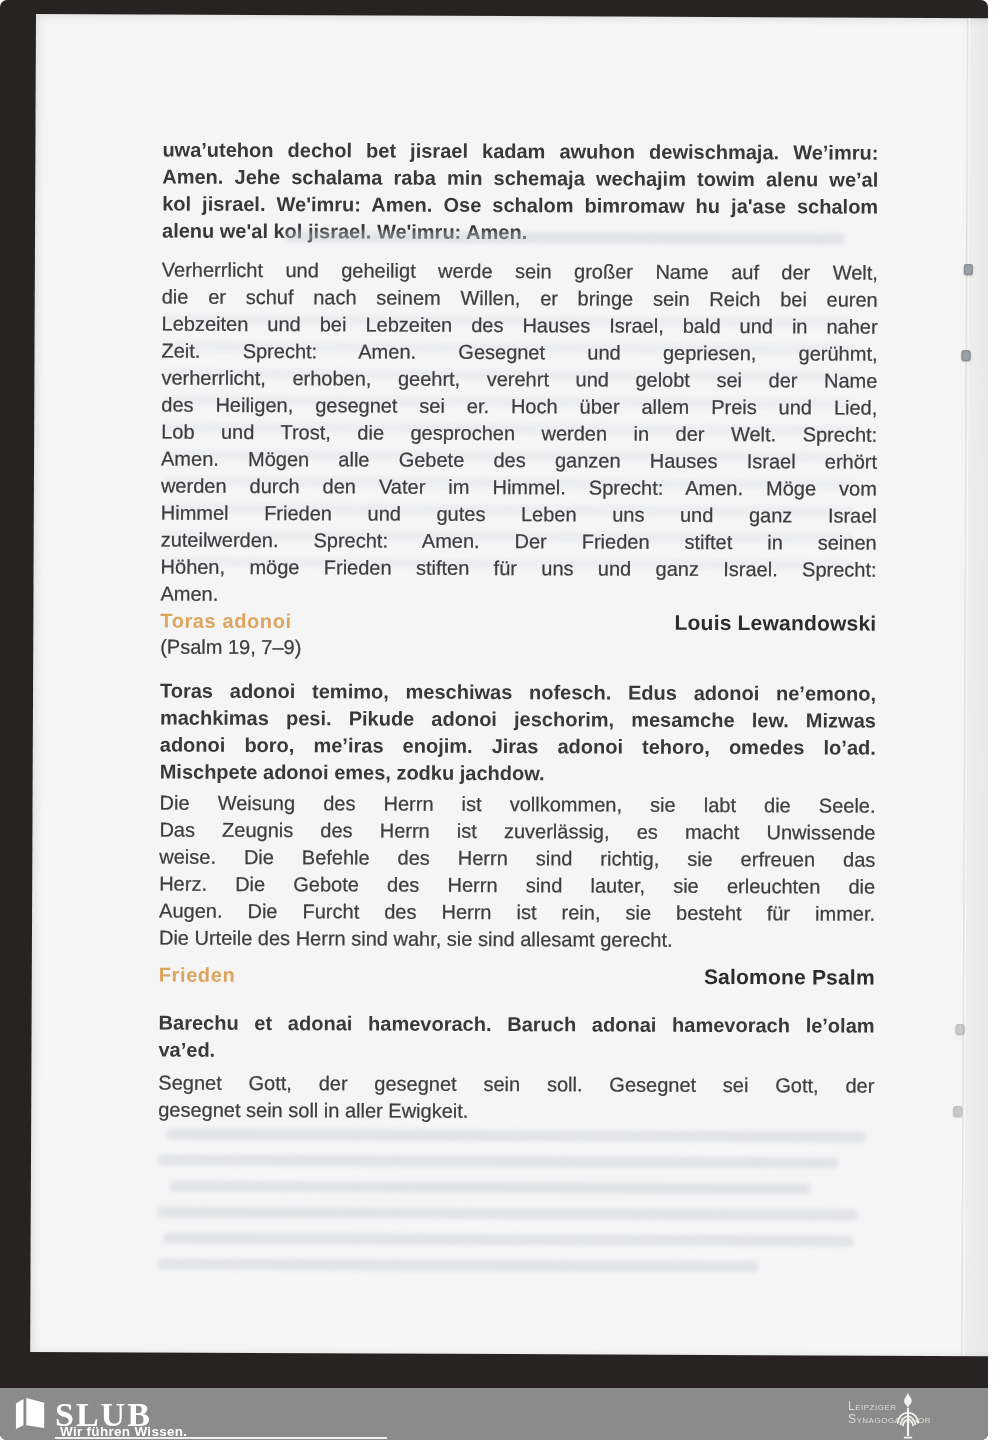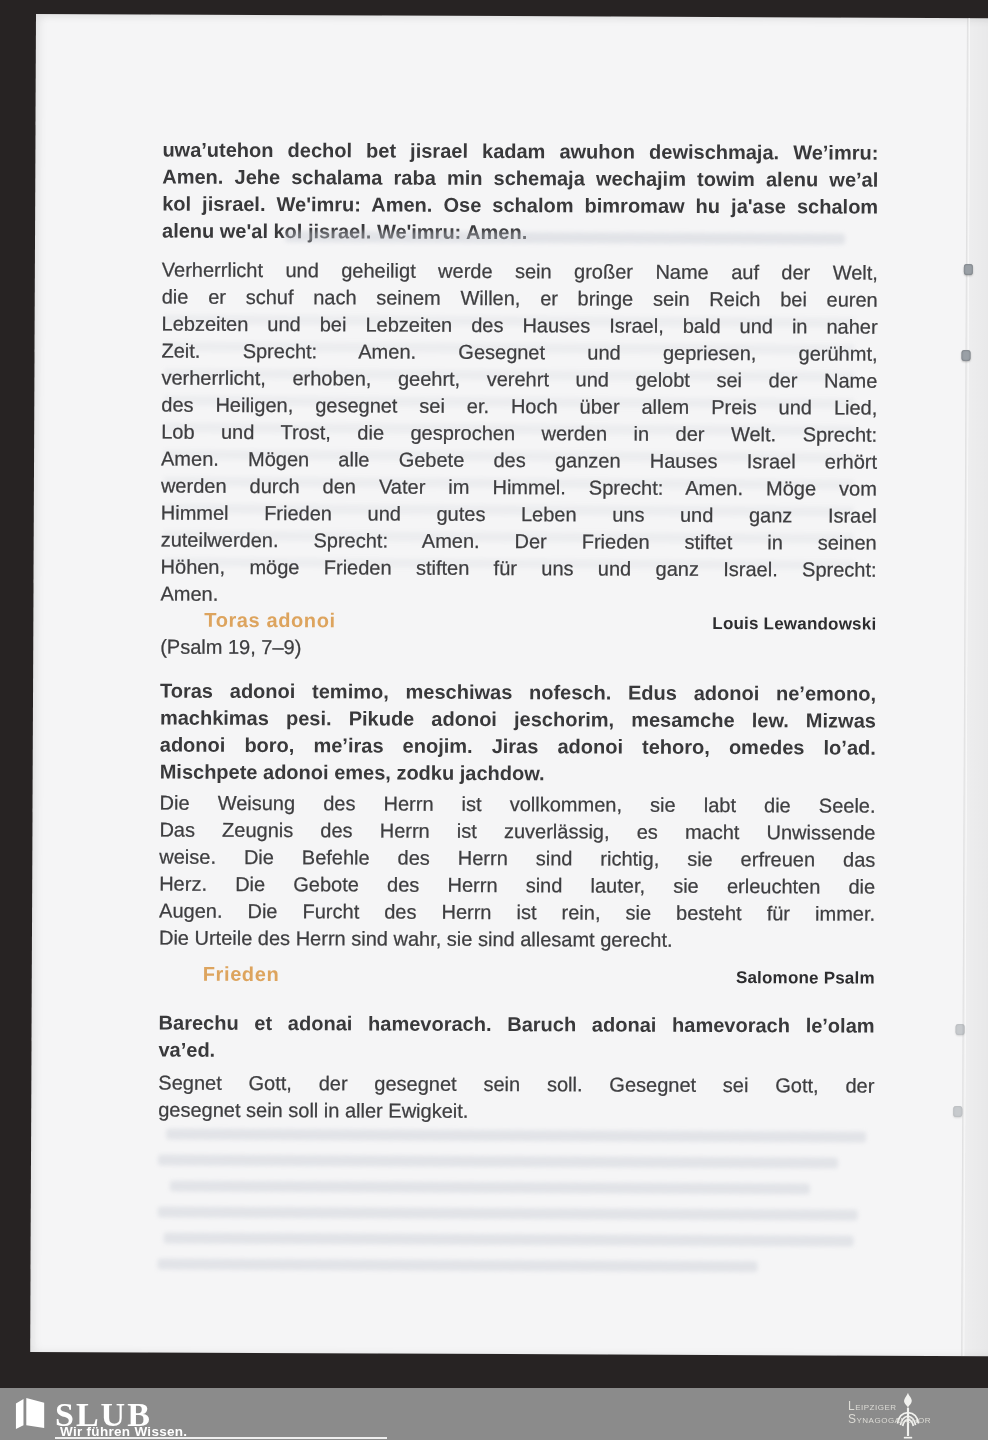--- a/index.html
+++ b/index.html
@@ -1,40 +1,41 @@
 <!DOCTYPE html>
 <html><head>
 <meta charset="utf-8">
 <style>
   html,body { margin:0; padding:0; }
   .scan {
     position:relative; width:988px; height:1440px;
     background:#272323; overflow:hidden;
     font-family:"Liberation Sans", sans-serif;
+    border-radius:7px;
   }
   .page {
     position:absolute; left:36px; top:14px; width:974px; height:1338px;
     background:#f5f5f6;
     transform:rotate(0.25deg); transform-origin:0 0;
     box-shadow:inset 4px 0 10px rgba(0,0,0,0.06), inset 0 3px 8px rgba(0,0,0,0.05);
   }
   .para {
     position:absolute; left:127px; width:716px;
     font-size:20px; line-height:27px; color:#3e3e40;
     -webkit-text-stroke:0.25px #3e3e40;
   }
   .para.bold { font-weight:700; color:#39393b; -webkit-text-stroke:0 transparent; }
   .jline { text-align:justify; text-align-last:justify; }
   .jlast { text-align-last:left; }
   .sec-head {
     position:absolute; left:127px; width:716px;
     display:flex; justify-content:space-between; align-items:baseline;
   }
-  .sec-title { font-size:20px; font-weight:700; color:#dda45e; letter-spacing:0.6px;margin-left:44px; }
-  .composer { font-size:17px; font-weight:700; color:#2d2d2f; letter-spacing:0.2px; }
+  .sec-title { font-size:20px; font-weight:700; color:#dda45e; letter-spacing:0.6px; }
+  .composer { font-size:21px; font-weight:700; color:#2d2d2f; letter-spacing:0.2px; }
   .psalm {
     position:absolute; left:127px; width:716px;
     font-size:20px; color:#3e3e40; -webkit-text-stroke:0.25px #3e3e40;
   }
   
   .ghost-line {
     position:absolute; height:11px; border-radius:3px;
     background:#c6cad3; opacity:0.4; filter:blur(2px);
   }
   .ghost-region {

